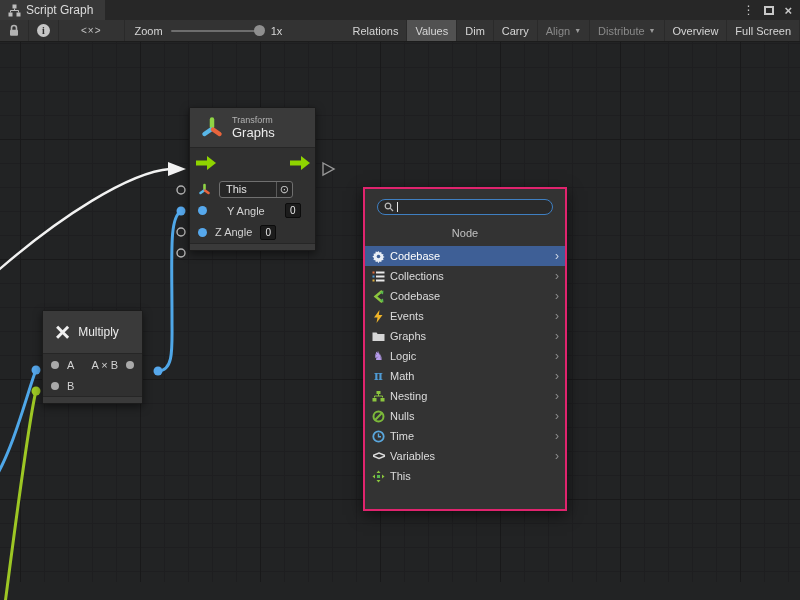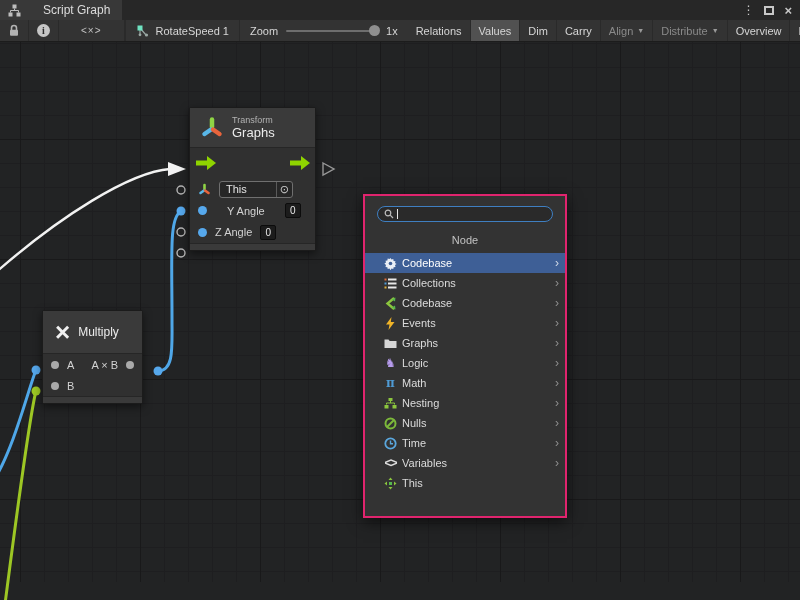--- a/index.html
+++ b/index.html
@@ -3,21 +3,21 @@
 <meta charset="utf-8">
 <style>
   * { margin:0; padding:0; box-sizing:border-box; }
   html,body { width:800px; height:600px; overflow:hidden; background:#222324;
     font-family:"Liberation Sans", sans-serif; -webkit-font-smoothing:antialiased; }
   .root { position:relative; width:800px; height:600px; }
 
   
   .titlebar { position:absolute; top:0; left:0; width:800px; height:20px; background:#272727;
     display:flex; align-items:stretch; }
-  .tab { display:flex; align-items:center; gap:22px; background:#383838; padding:0 12px 0 8px;
+  .tab { display:flex; align-items:center; gap:5px; background:#383838; padding:0 12px 0 8px;
     color:#dcdcdc; font-size:12px; height:20px; }
   .win-controls { margin-left:auto; display:flex; align-items:center; gap:10px; padding-right:8px;
     color:#c8c8c8; }
   .win-controls .kebab { font-size:12px; letter-spacing:0; }
   .win-controls .maxbox { width:10px; height:9px; border:2px solid #c8c8c8; }
   .win-controls .closex { font-size:13px; font-weight:bold; }
 
   
   .toolbar { position:absolute; top:20px; left:0; width:800px; height:22px; background:#333333;
     border-bottom:1px solid #1c1c1c; display:flex; align-items:stretch; color:#d6d6d6; font-size:11px; }
@@ -63,28 +63,28 @@
   .pdot.gray { background:#a9a9a9; width:8px; height:8px; }
   .flowrow { position:relative; height:30px; }
   .valbox { min-width:16px; height:15px; background:#1c1c1c; border:1px solid #0c0c0c; border-radius:2px;
     color:#e6e6e6; font-size:10px; display:flex; align-items:center; justify-content:center; padding:0 4px; }
   .thisfield { display:flex; align-items:center; height:17px; background:#262626; border:1px solid #6f6f6f;
     border-radius:3px; width:74px; font-size:11px; color:#e4e4e4; padding-left:6px; }
   .thisfield .target { margin-left:auto; border-left:1px solid #5a5a5a; padding:0 3px; color:#cfcfcf;
     font-size:11px; line-height:15px; }
 
   
-  .finder { position:absolute; left:363px; top:152px; width:204px; height:324px;
+  .finder { position:absolute; left:363px; top:145px; width:204px; height:324px;
     background:#333333; border:2px solid #e0246e; box-shadow:0 4px 14px rgba(0,0,0,.6); }
   .searchwrap { padding:10px 12px 6px 12px; }
   .searchbox { display:flex; align-items:center; height:16px; background:#2a2a2a;
     border:1px solid #3f7fc1; border-radius:8px; padding:0 6px; gap:3px; }
   .caret { width:1px; height:10px; background:#e8e8e8; }
   .finder-header { text-align:center; color:#c2c2c2; font-size:11px; padding:6px 0 7px 0; }
-  .fitem { display:flex; align-items:center; height:20px; padding:0 6px 0 18px; gap:4px;
+  .fitem { display:flex; align-items:center; height:20px; padding:0 6px 0 6px; gap:4px;
     color:#dcdcdc; font-size:11px; }
   .fitem.selected { background:#3e5f96; color:#ffffff; }
   .fitem .ficon { width:15px; height:15px; display:flex; align-items:center; justify-content:center;
     flex:0 0 auto; font-size:12px; }
   .fitem .chev { margin-left:auto; color:#8f8f8f; font-size:12px; }
   .fitem.selected .chev { color:#cfd8e6; }
   .gi-knight { color:#b79ced; font-size:14px; line-height:14px; }
   .gi-pi { color:#4f9bd5; font-weight:bold; font-size:13px; font-family:"DejaVu Serif", serif; }
   .gi-vars { color:#e0e0e0; font-weight:bold; font-size:10px; letter-spacing:-1px; }
   .gi-fx { color:#f0f0f0; font-style:italic; font-weight:bold; font-size:12px;
@@ -119,29 +119,20 @@
           <path d="M3.5 6 V4 a2.5 2.5 0 0 1 5 0 V6" stroke="#b3b3b3" stroke-width="1.6" fill="none"></path>
           <rect x="2" y="5.8" width="8" height="6" rx="1" fill="#b3b3b3"></rect>
         </svg>
       </div>
       <div class="tbtn">
         <span class="infocircle">i</span>
       </div>
       <div class="tbtn">
         <span class="codeglyph">&lt;×&gt;</span>
       </div>
-      <div class="tbtn breadcrumb" style="border-left:1px solid #2a2a2a;">
-        <svg width="14" height="14" viewBox="0 0 14 14">
-          <path d="M4 4 L10 11 M4 4 L4 10" stroke="#9aa7a3" stroke-width="1.2" fill="none"></path>
-          <rect x="1.5" y="1.5" width="5" height="5" fill="#6fe3c2"></rect>
-          <circle cx="10.5" cy="11" r="1.6" fill="#9aa7a3"></circle>
-          <circle cx="4" cy="10.8" r="1.4" fill="#9aa7a3"></circle>
-        </svg>
-        <span>RotateSpeed 1</span>
-      </div>
       <div class="zoomctl">
         <span>Zoom</span>
         <span class="zoom-track">
           <span class="zoom-handle"></span>
         </span>
         <span>1x</span>
       </div>
     </div>
     <div class="tb-right">
       <div class="tbtn">

